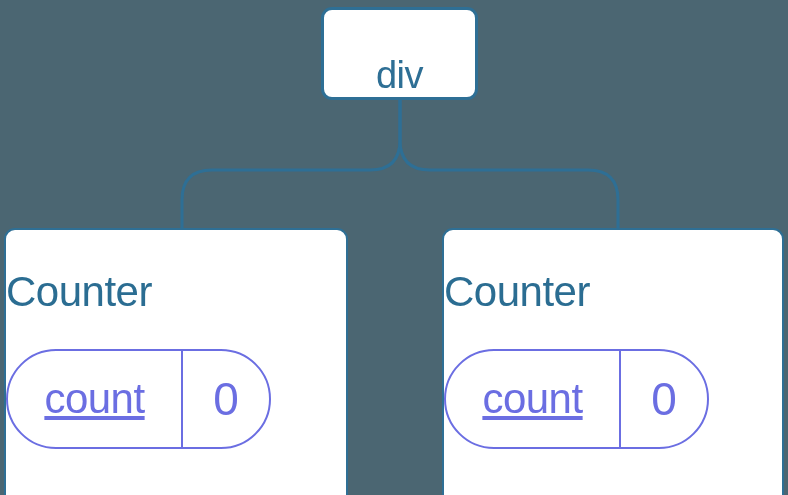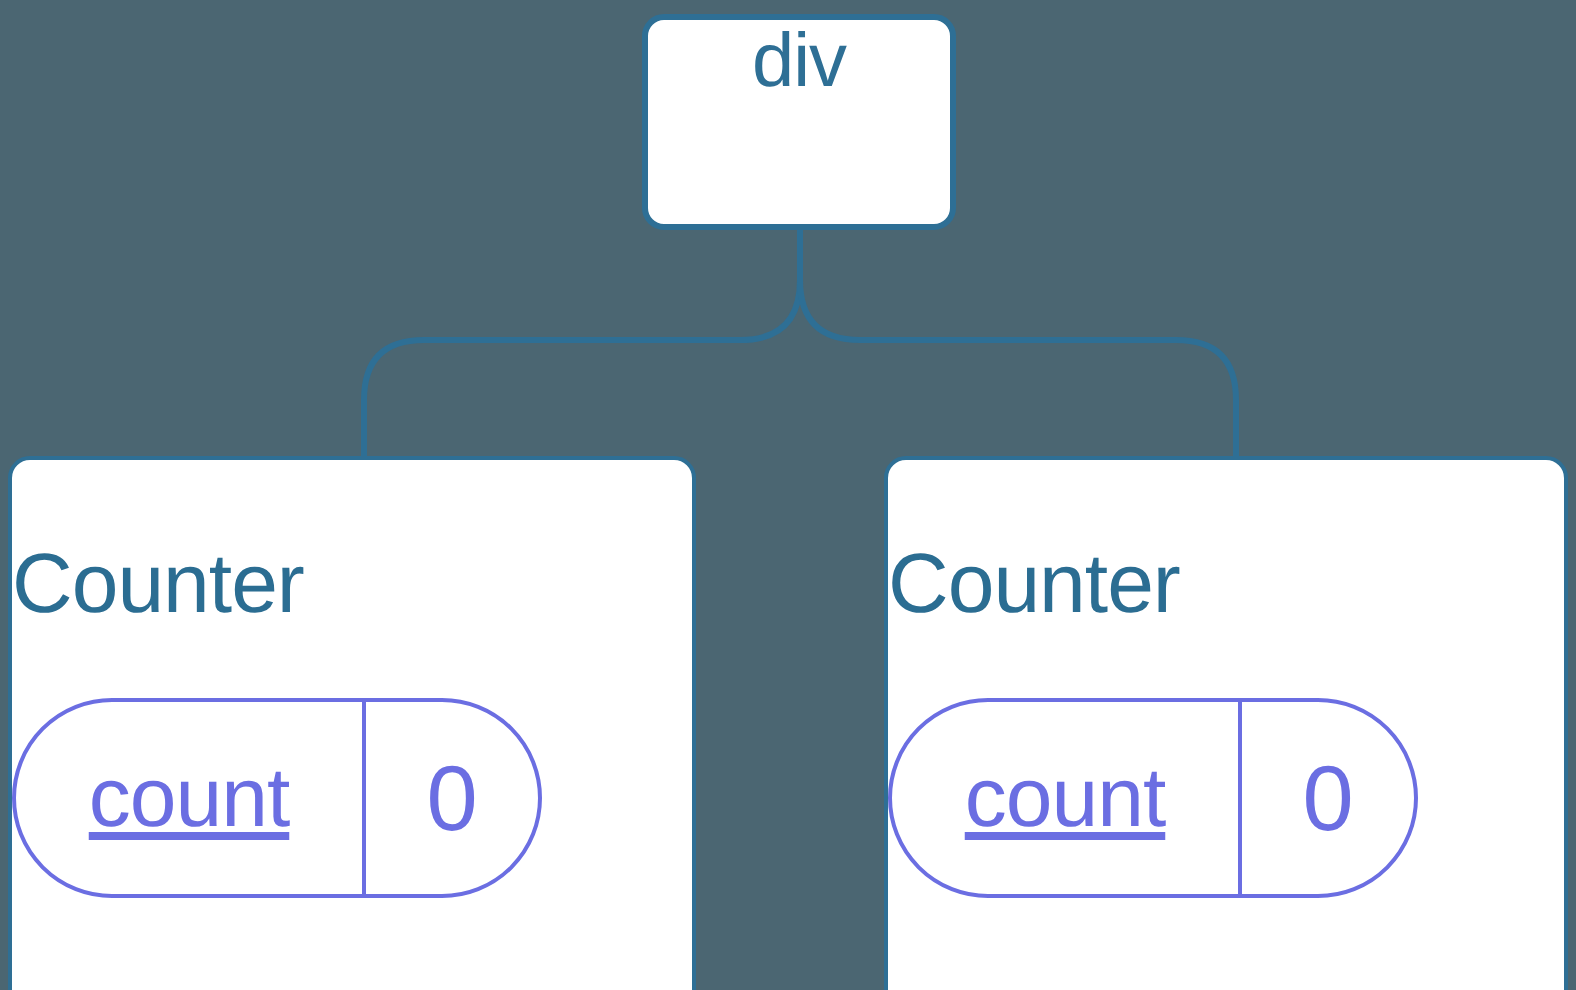--- a/index.html
+++ b/index.html
@@ -28,25 +28,25 @@
     z-index: 1;
   }
   .connectors path {
     fill: none;
     stroke: var(--blue);
     stroke-width: 3;
   }
   .node-root {
     position: absolute;
     left: 321px; top: 7px;
-    width: 157px; height: 108px;
+    width: 157px; height: 93px;
     background: var(--card-bg);
     border: 3px solid var(--blue);
     border-radius: 11px;
-    display: flex; align-items: flex-start; justify-content: center;
+    display: flex; align-items: flex-end; justify-content: center;
     z-index: 2;
   }
   .node-root-label {
     color: var(--blue);
     font-size: 38px;
     font-weight: 500;
     letter-spacing: -0.5px;
   }
   .card {
     position: absolute;

